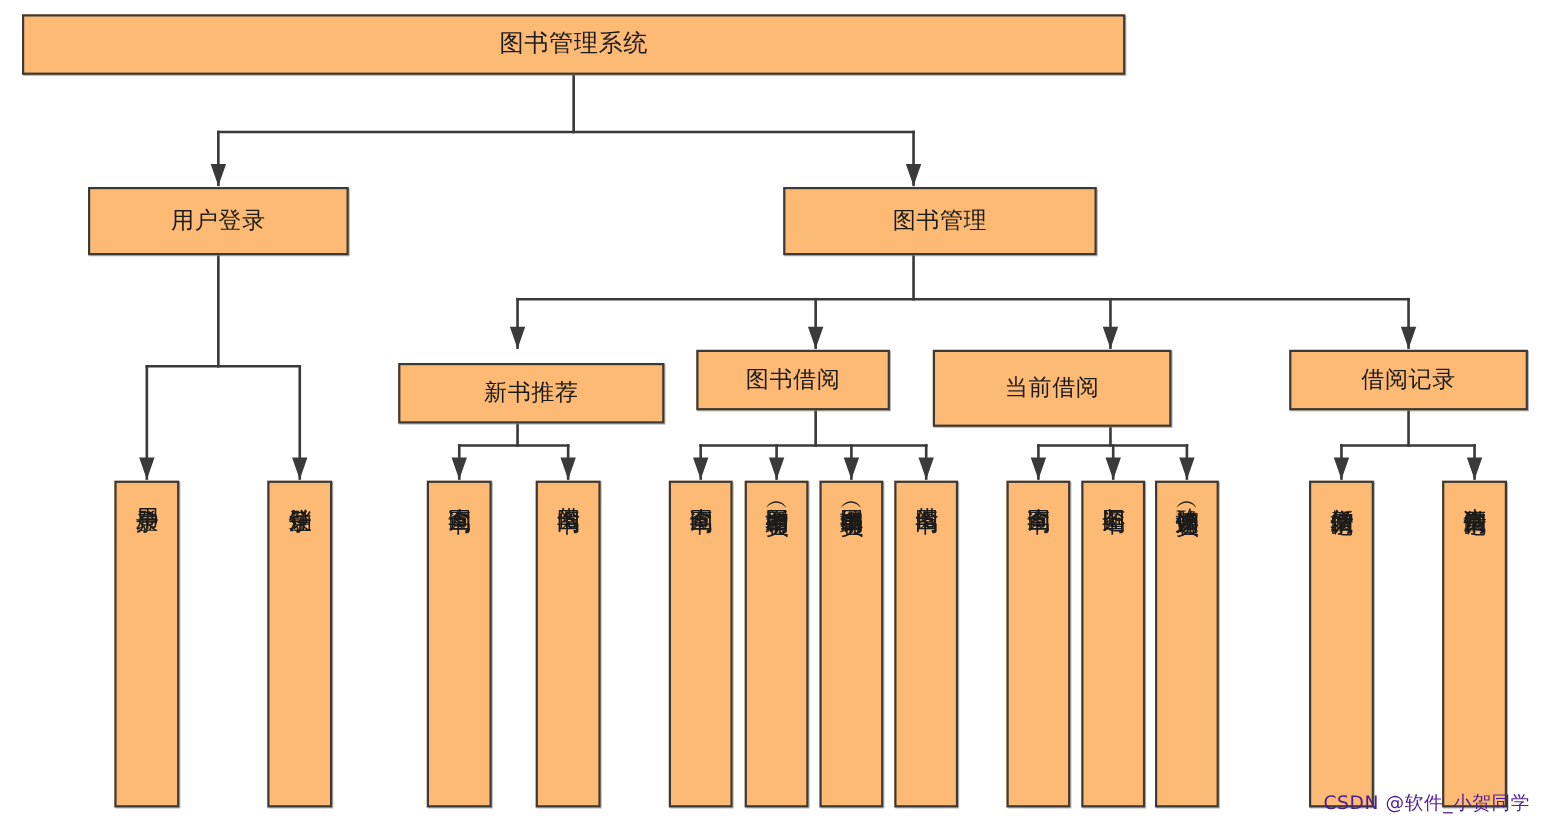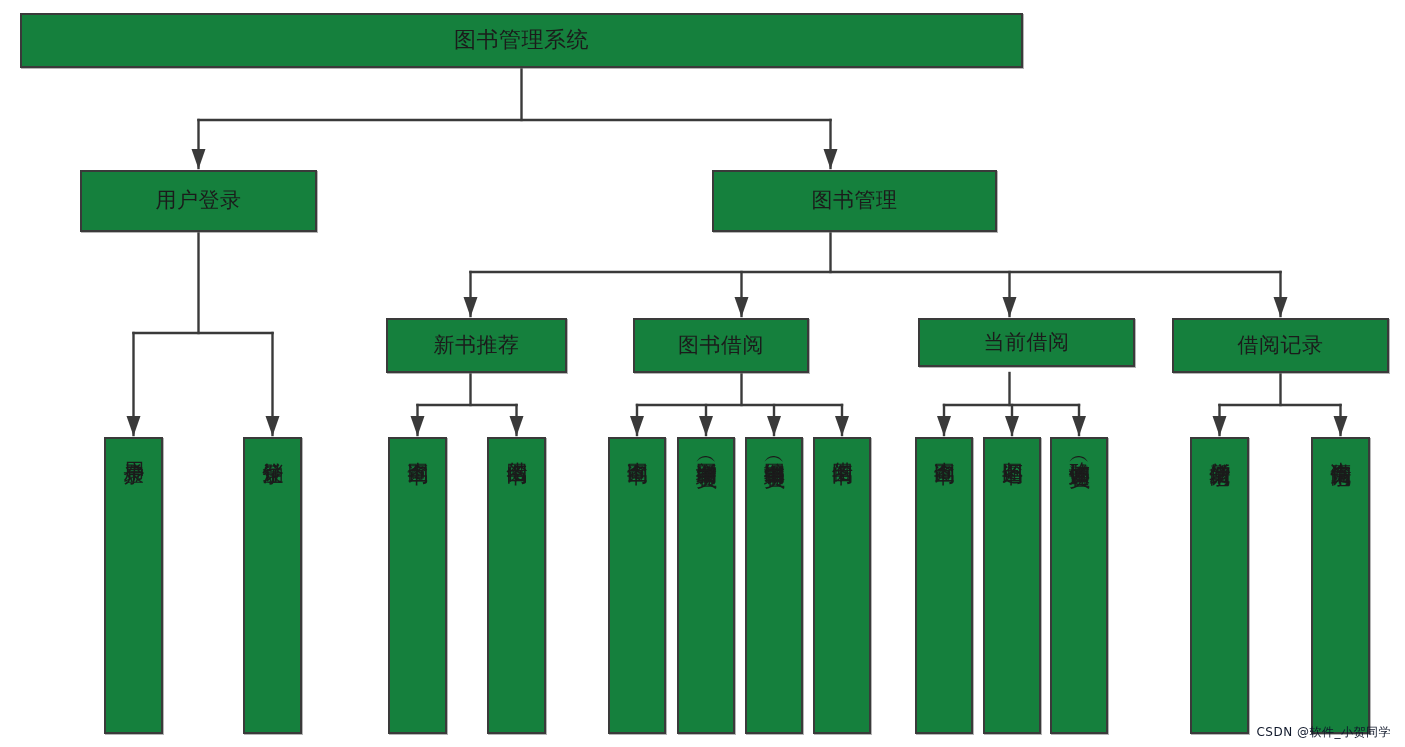--- a/index.html
+++ b/index.html
@@ -18,21 +18,21 @@
   #diagram-canvas {
     position: absolute;
     left: 0;
     top: 0;
     width: 1405px;
     height: 747px;
   }
   .node-box {
     position: absolute;
     box-sizing: border-box;
-    background: #15803d;
+    background: #fdba74;
     border: 2px solid #3a3a3a;
     box-shadow: 1px 1px 0 rgba(120,120,120,0.55);
   }
   .node-box.horizontal {
     display: flex;
     align-items: center;
     justify-content: center;
   }
   .node-box.vertical {
     display: flex;
@@ -54,22 +54,22 @@
     line-height: 1.28;
     letter-spacing: 1px;
   }
   .node-label.root {
     font-size: 22px;
   }
   #watermark {
     position: absolute;
     right: 14px;
     bottom: 6px;
-    font-size: 12px;
-    color: #0f172a;
+    font-size: 17px;
+    color: #4c1d95;
     letter-spacing: 0.5px;
     user-select: none;
     white-space: nowrap;
   }
   .conn-line {
     stroke: #3a3a3a;
     stroke-width: 2.4;
     fill: none;
     stroke-linecap: square;
   }
@@ -139,27 +139,27 @@
 <div id="node-layer">
     <div class="node-box horizontal" style="left: 20px; top: 13px; width: 1003px; height: 55px;">
       <span class="node-label root">图书管理系统</span>
     </div>
     <div class="node-box horizontal" style="left: 80px; top: 170px; width: 237px; height: 62px;">
       <span class="node-label">用户登录</span>
     </div>
     <div class="node-box horizontal" style="left: 712px; top: 170px; width: 285px; height: 62px;">
       <span class="node-label">图书管理</span>
     </div>
-    <div class="node-box horizontal" style="left: 362px; top: 318px; width: 181px; height: 55px; margin-left: 24px;">
+    <div class="node-box horizontal" style="left: 362px; top: 330px; width: 242px; height: 55px;">
       <span class="node-label">新书推荐</span>
     </div>
     <div class="node-box horizontal" style="left: 633px; top: 318px; width: 176px; height: 55px;">
       <span class="node-label">图书借阅</span>
     </div>
-    <div class="node-box horizontal" style="left: 918px; top: 318px; width: 217px; height: 49px;">
+    <div class="node-box horizontal" style="left: 848px; top: 318px; width: 217px; height: 70px;">
       <span class="node-label">当前借阅</span>
     </div>
     <div class="node-box horizontal" style="left: 1172px; top: 318px; width: 217px; height: 55px; justify-content: center;">
       <span class="node-label">借阅记录</span>
     </div>
     <div class="node-box vertical" style="left: 104px; top: 437px; width: 59px; height: 297px;">
       <span class="node-label vert">用户登录</span>
     </div>
     <div class="node-box vertical" style="left: 243px; top: 437px; width: 59px; height: 297px;">
       <span class="node-label vert">注销登录</span>

